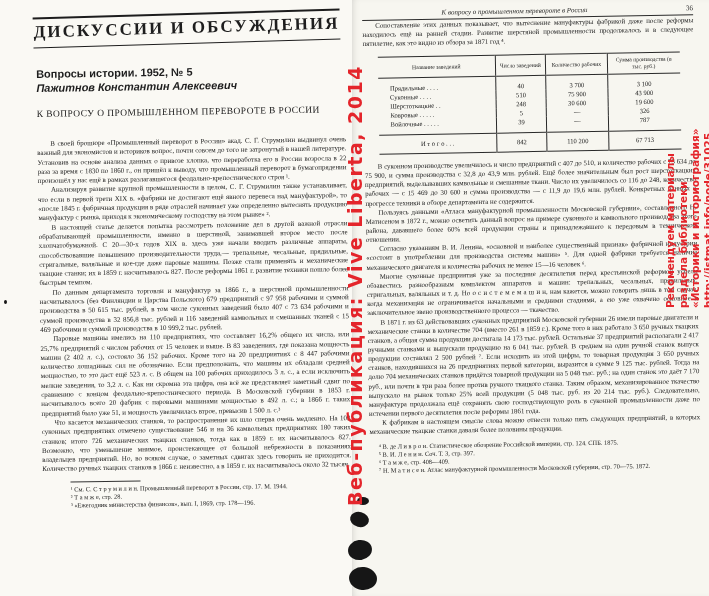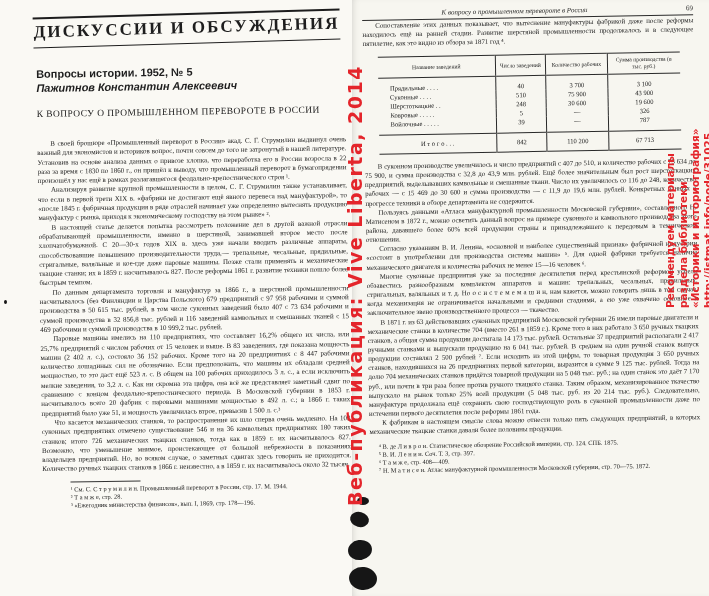--- a/index.html
+++ b/index.html
@@ -122,21 +122,21 @@
     </div>
 
     <div class="blob speck"></div>
   </div>
 
   <div class="page right-page">
     <div class="right-inner">
 
       <div class="rp-header">
         <span class="running-header">К вопросу о промышленном перевороте в России</span>
-        <span class="rp-pagenum">69</span>
+        <span class="rp-pagenum">36</span>
       </div>
       <div class="rp-rule"></div>
 
       <div class="right-body">
         <p class="body rp-intro">Сопоставление этих данных показывает, что вытеснение мануфактуры фабрикой даже после реформы находилось ещё на ранней стадии. Развитие шерстяной промышленности продолжалось и в следующее пятилетие, как это видно из обзора за 1871 год ⁴.</p>
 
         <div class="tablewrap">
           <table>
             <colgroup>
               <col style="width:118px">

